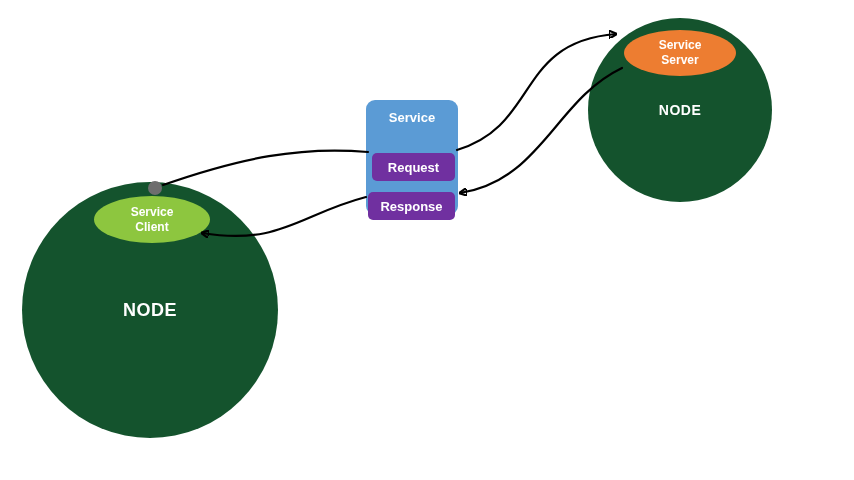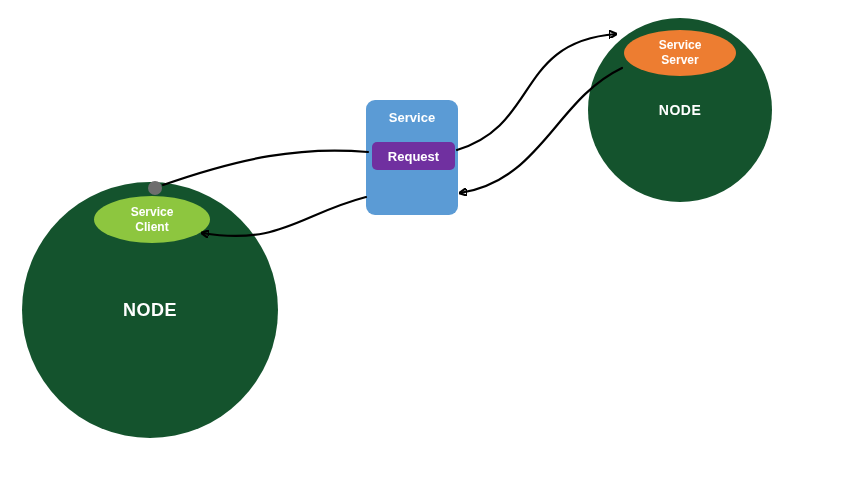--- a/index.html
+++ b/index.html
@@ -105,20 +105,21 @@
   .pill {
     position: absolute;
     background: #7030a0;
     border-radius: 5px;
     display: flex;
     align-items: center;
     justify-content: center;
     color: #ffffff;
     font-weight: bold;
     font-size: 13px;
+    margin-top: 11px;
   }
   .pill.request {
     left: 6px;
     top: 42px;
     width: 83px;
     height: 28px;
   }
   .pill.response {
     left: 2px;
     top: 81px;
@@ -164,20 +165,23 @@
 Server</span>
   </div>
 
   <div class="dot"></div>
 
   <div class="service-box">
     <div class="service-title">Service</div>
     <div class="pill request">
       <span>Request</span>
     </div>
+    <div class="pill response">
+      <span>Response</span>
+    </div>
   </div>
 
   <svg class="arrows-layer" width="854" height="480" viewBox="0 0 854 480" xmlns="http://www.w3.org/2000/svg">
     <defs>
       <marker id="arrowhead" markerWidth="8" markerHeight="8" refX="7" refY="4" orient="auto" markerUnits="userSpaceOnUse">
         <path d="M0,0 L8,4 L0,8 Z" fill="#000000" stroke="none"></path>
       </marker>
     </defs>
 
     <path d="M 163 185 C 240 158, 300 146, 368 152"></path>

